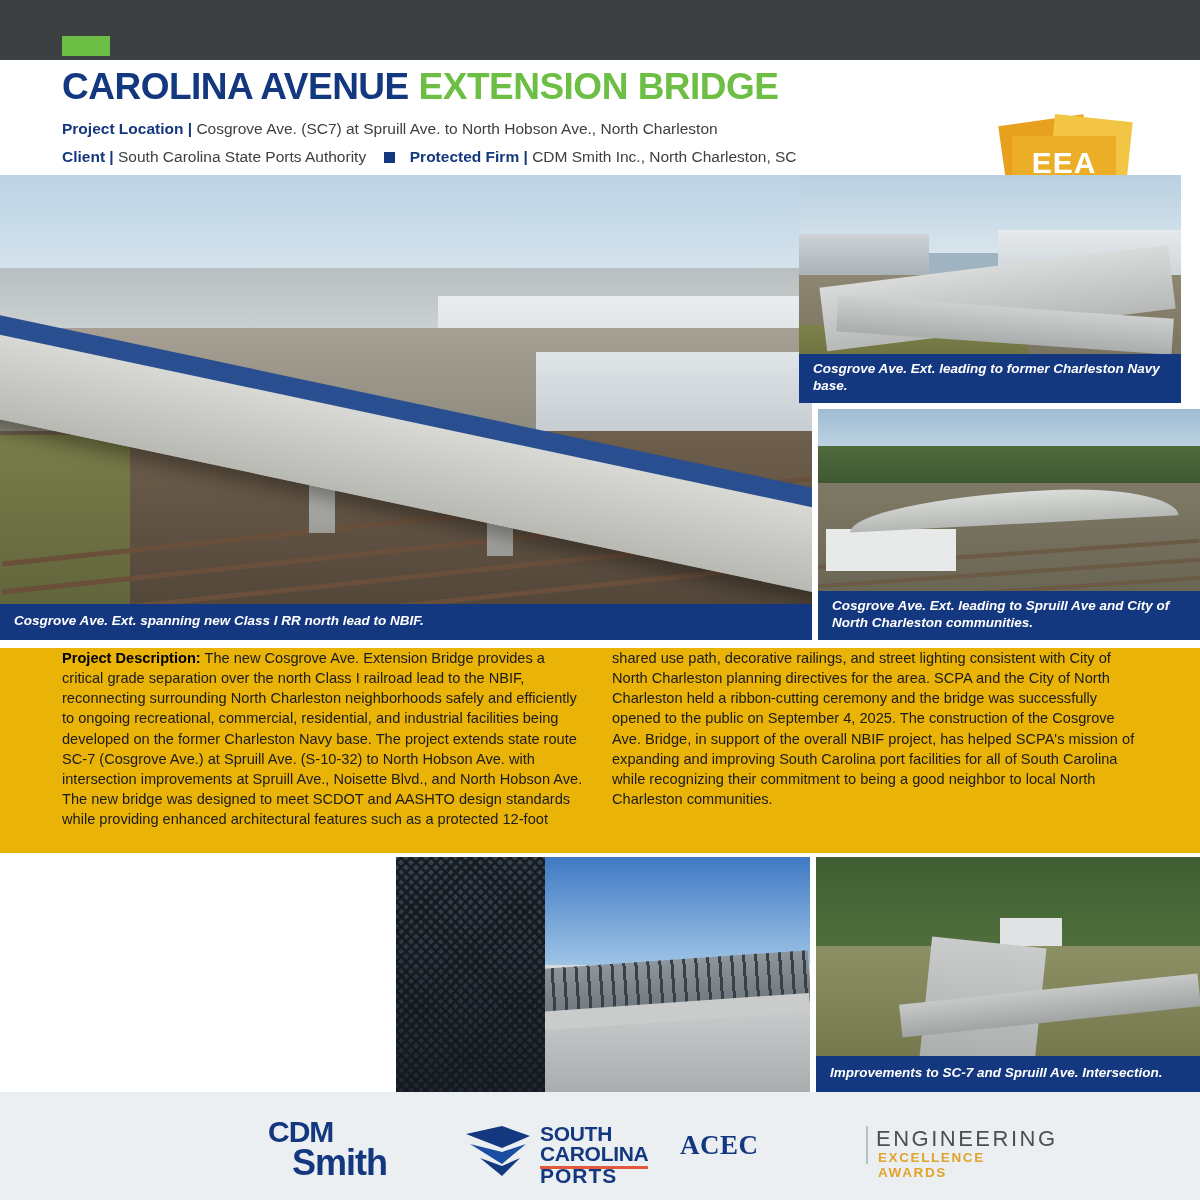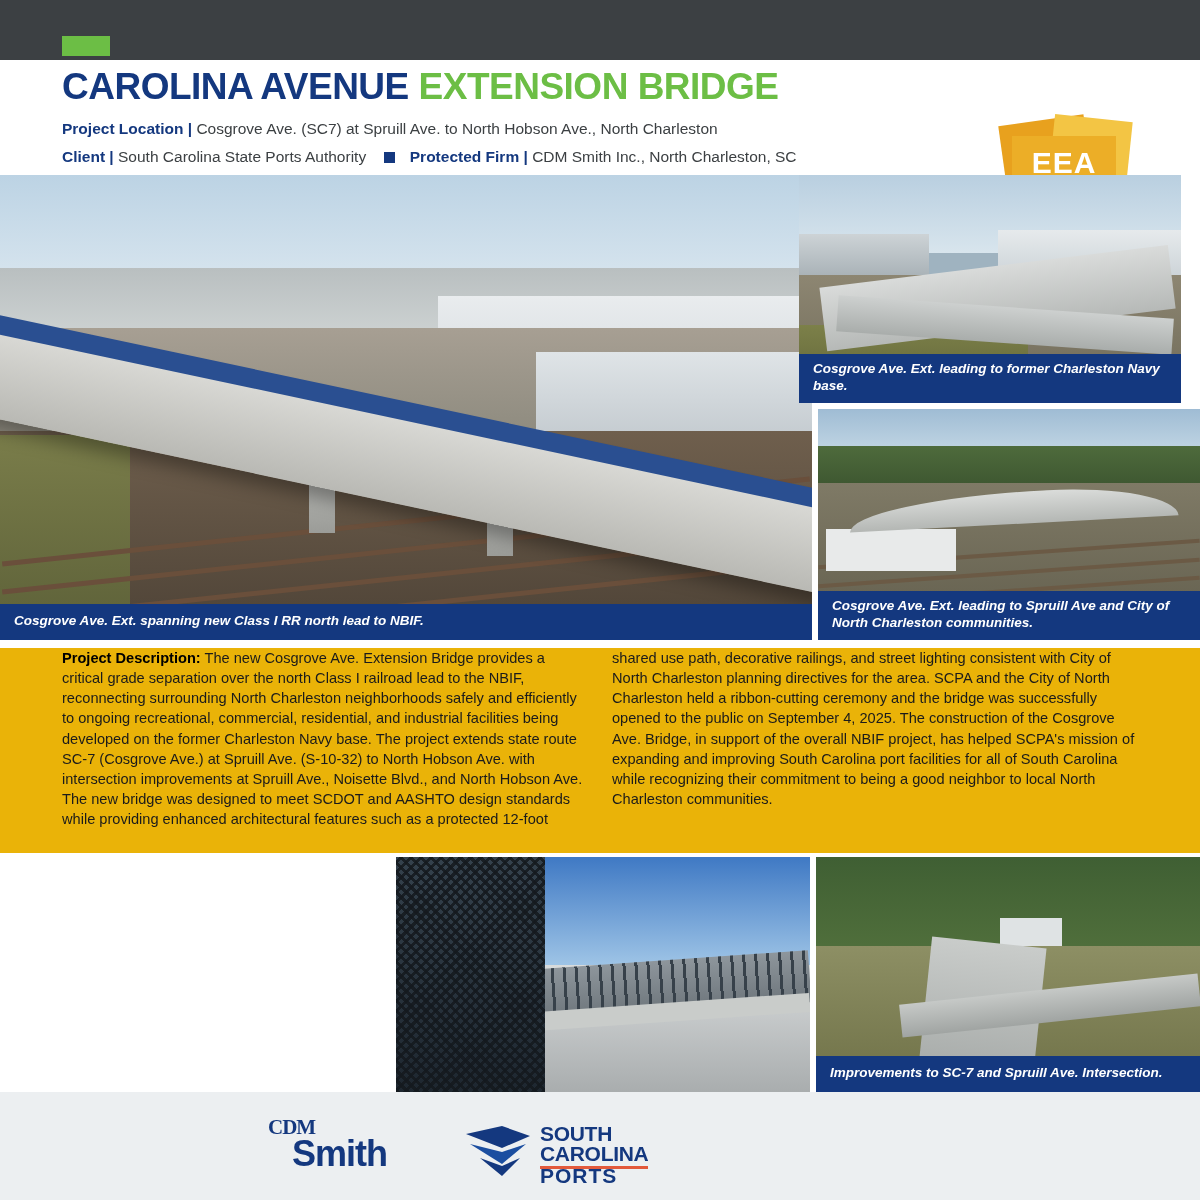--- a/index.html
+++ b/index.html
@@ -107,21 +107,21 @@
   .footer {
     position: absolute; left: 0; top: 1092px; width: 1200px; height: 108px;
     background: #eceff1;
   }
 
   .cdm {
     position: absolute; left: 268px; top: 1118px;
     color: #14387f; font-weight: bold; line-height: 0.92;
     letter-spacing: -1px;
   }
-  .cdm .l1 { font-size: 21px; font-family: Liberation Serif, serif; }
+  .cdm .l1 { font-size: 30px; }
   .cdm .l2 { font-size: 36px; padding-left: 24px; }
 
   .scp { position: absolute; left: 462px; top: 1118px; width: 190px; height: 62px; }
   .scp .txt1 { position: absolute; left: 78px; top: 4px; font-size: 21px; font-weight: bold; color:#14387f; letter-spacing:-0.3px;text-align:center;}
   .scp .txt2 { position: absolute; left: 78px; top: 24px; font-size: 21px; font-weight: bold; color:#14387f; letter-spacing:-0.3px;}
   .scp .txt3 { position: absolute; left: 78px; top: 46px; font-size: 21px; font-weight: bold; color:#14387f; letter-spacing:1px;}
   .scp .rule { position:absolute; left: 78px; top: 48px; width: 108px; height: 3px; background:#e2593b; }
 
   .acec { position: absolute; left: 680px; top: 1122px; width: 270px; height: 52px; }
   .acec .name { position:absolute; left:0; top:8px; font-family:"Liberation Serif", serif; font-size:27px; color:#14387f; font-weight:bold; letter-spacing:0.5px;}
@@ -366,14 +366,20 @@
       <path d="M4 14 L40 6 L68 16 L40 28 Z" fill="#14387f"></path>
       <path d="M8 24 L40 32 L64 24 L40 44 Z" fill="#1b4ea0"></path>
       <path d="M18 38 L40 46 L58 38 L40 56 Z" fill="#14387f"></path>
     </svg>
     <div class="txt1">SOUTH</div>
     <div class="txt2">CAROLINA</div>
     <div class="rule"></div>
     <div class="txt3">PORTS</div>
   </div>
 
+  <div class="acec">
+    <div class="name">ACEC</div>
+    <div class="vbar"></div>
+    <div class="eng">ENGINEERING</div>
+    <div class="exc">EXCELLENCE AWARDS</div>
+  </div>
 
 </div>
 
 </body></html>

